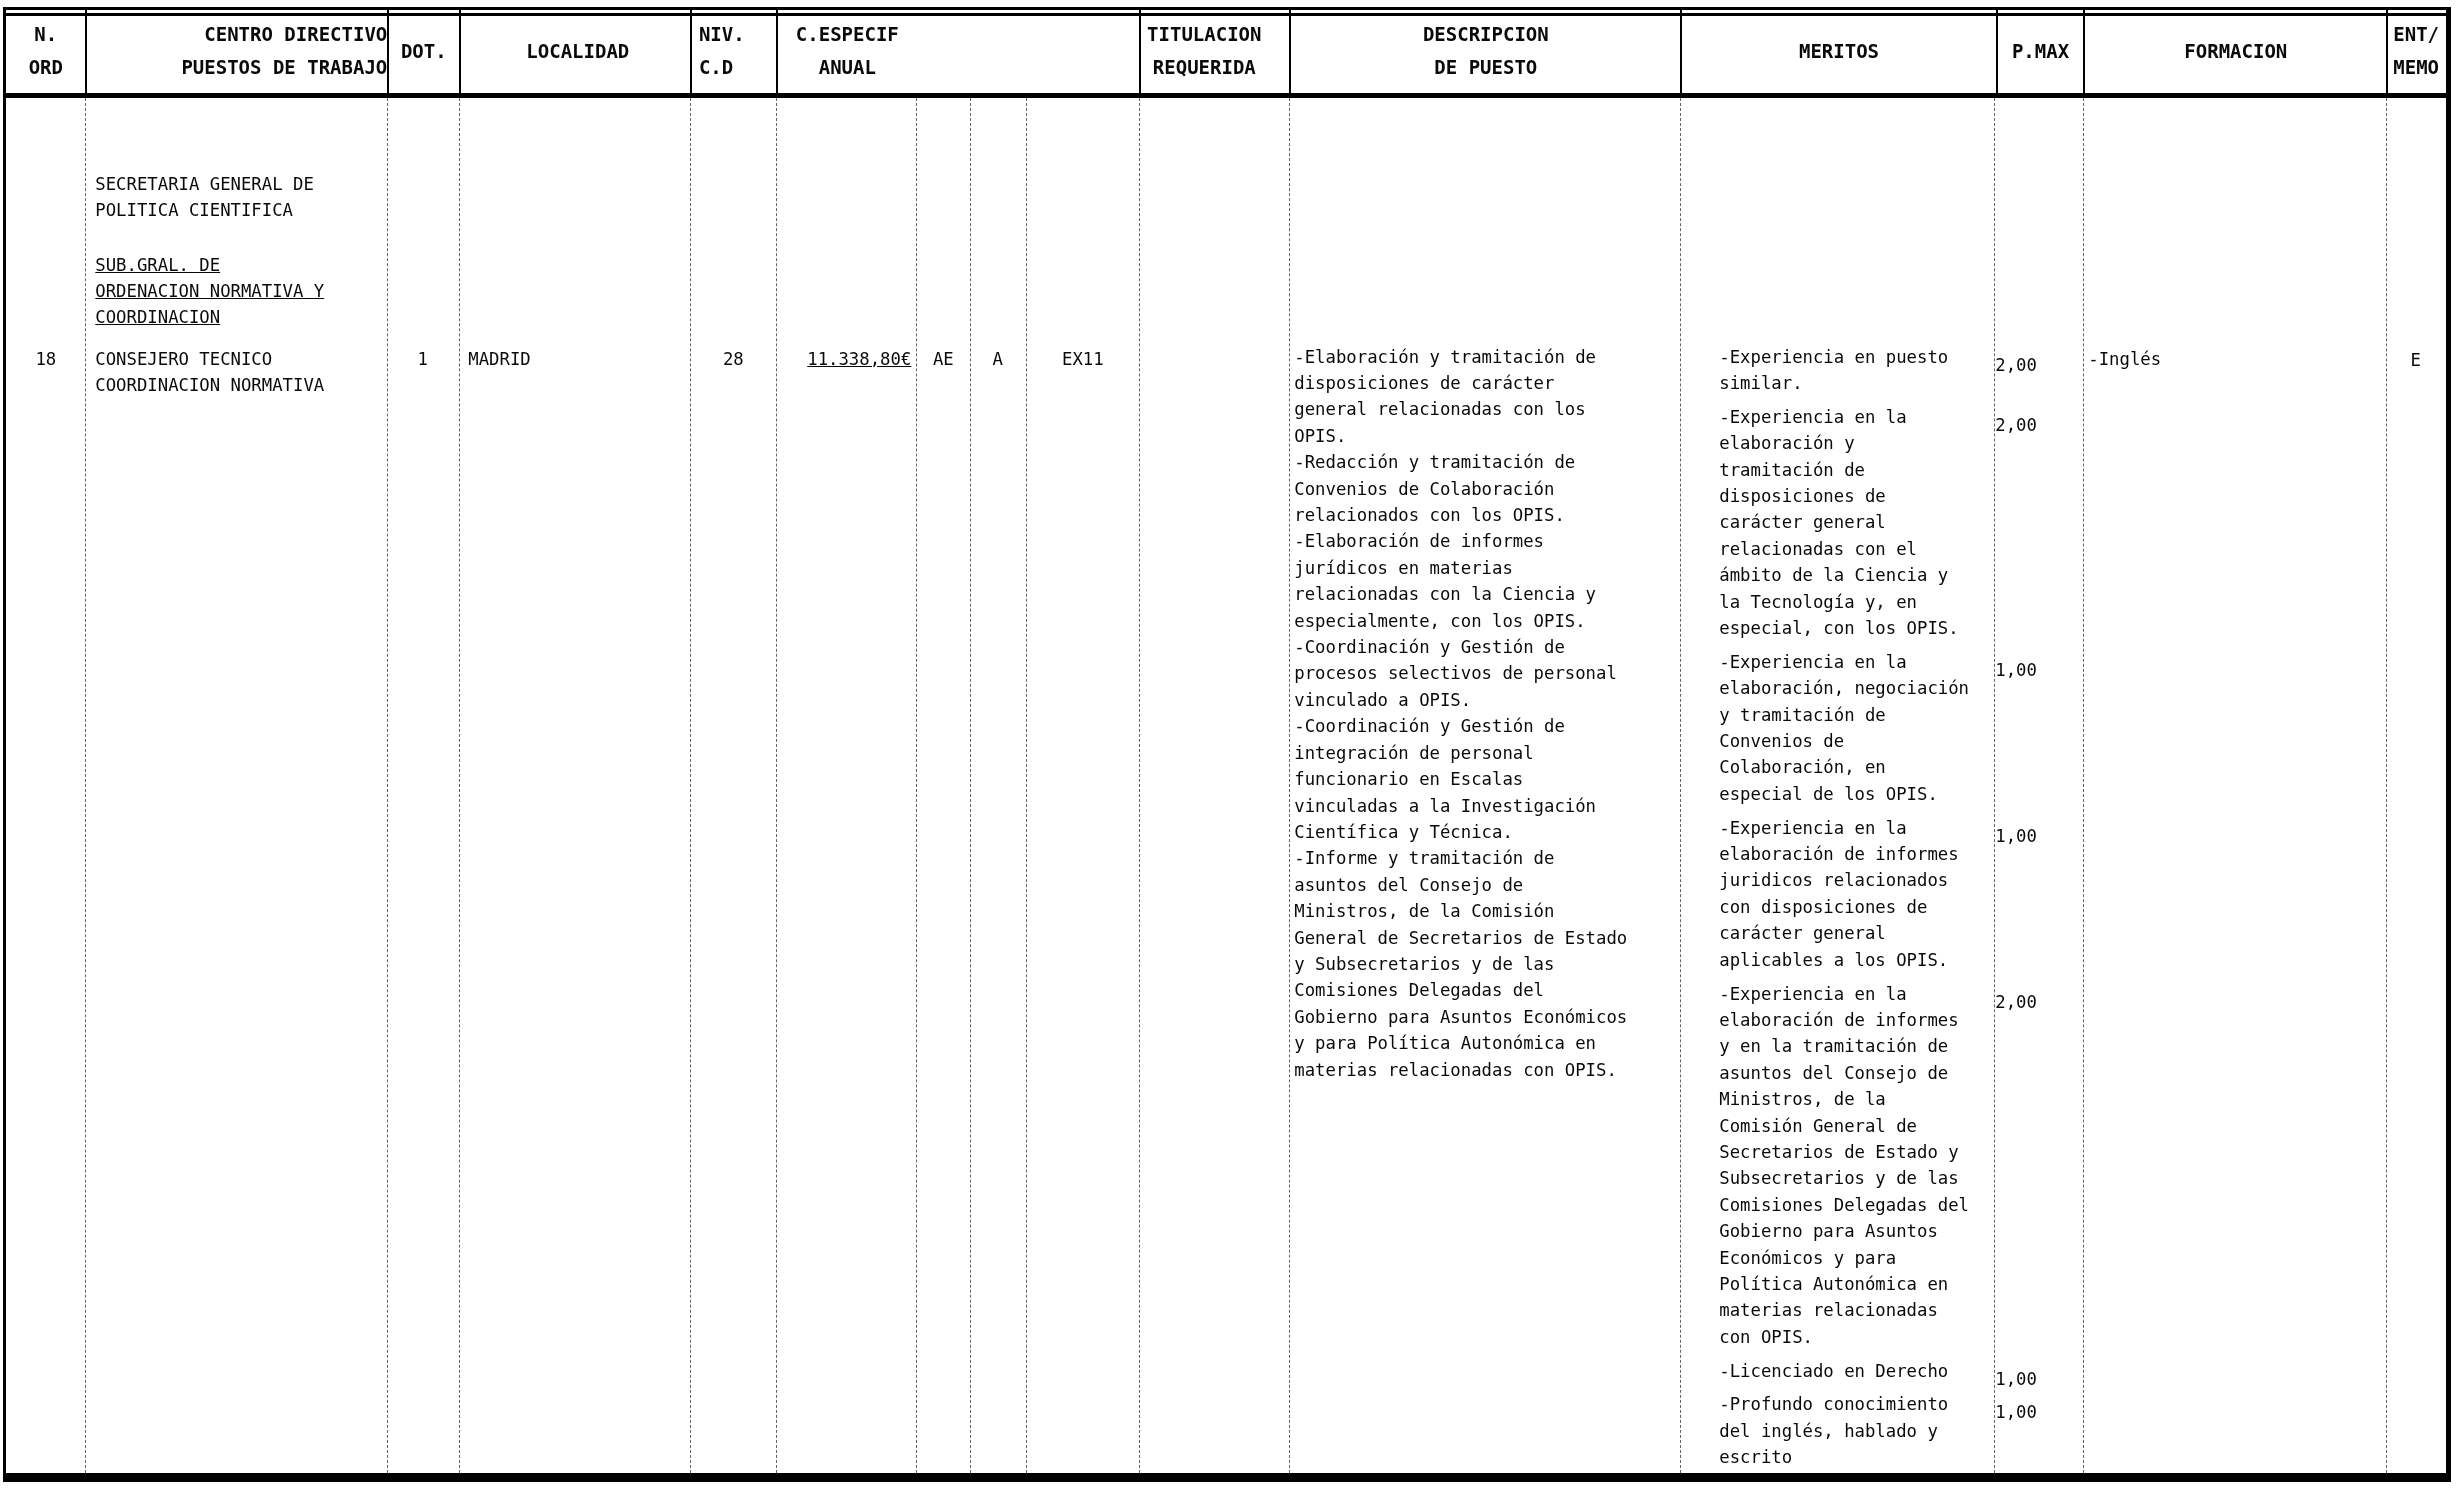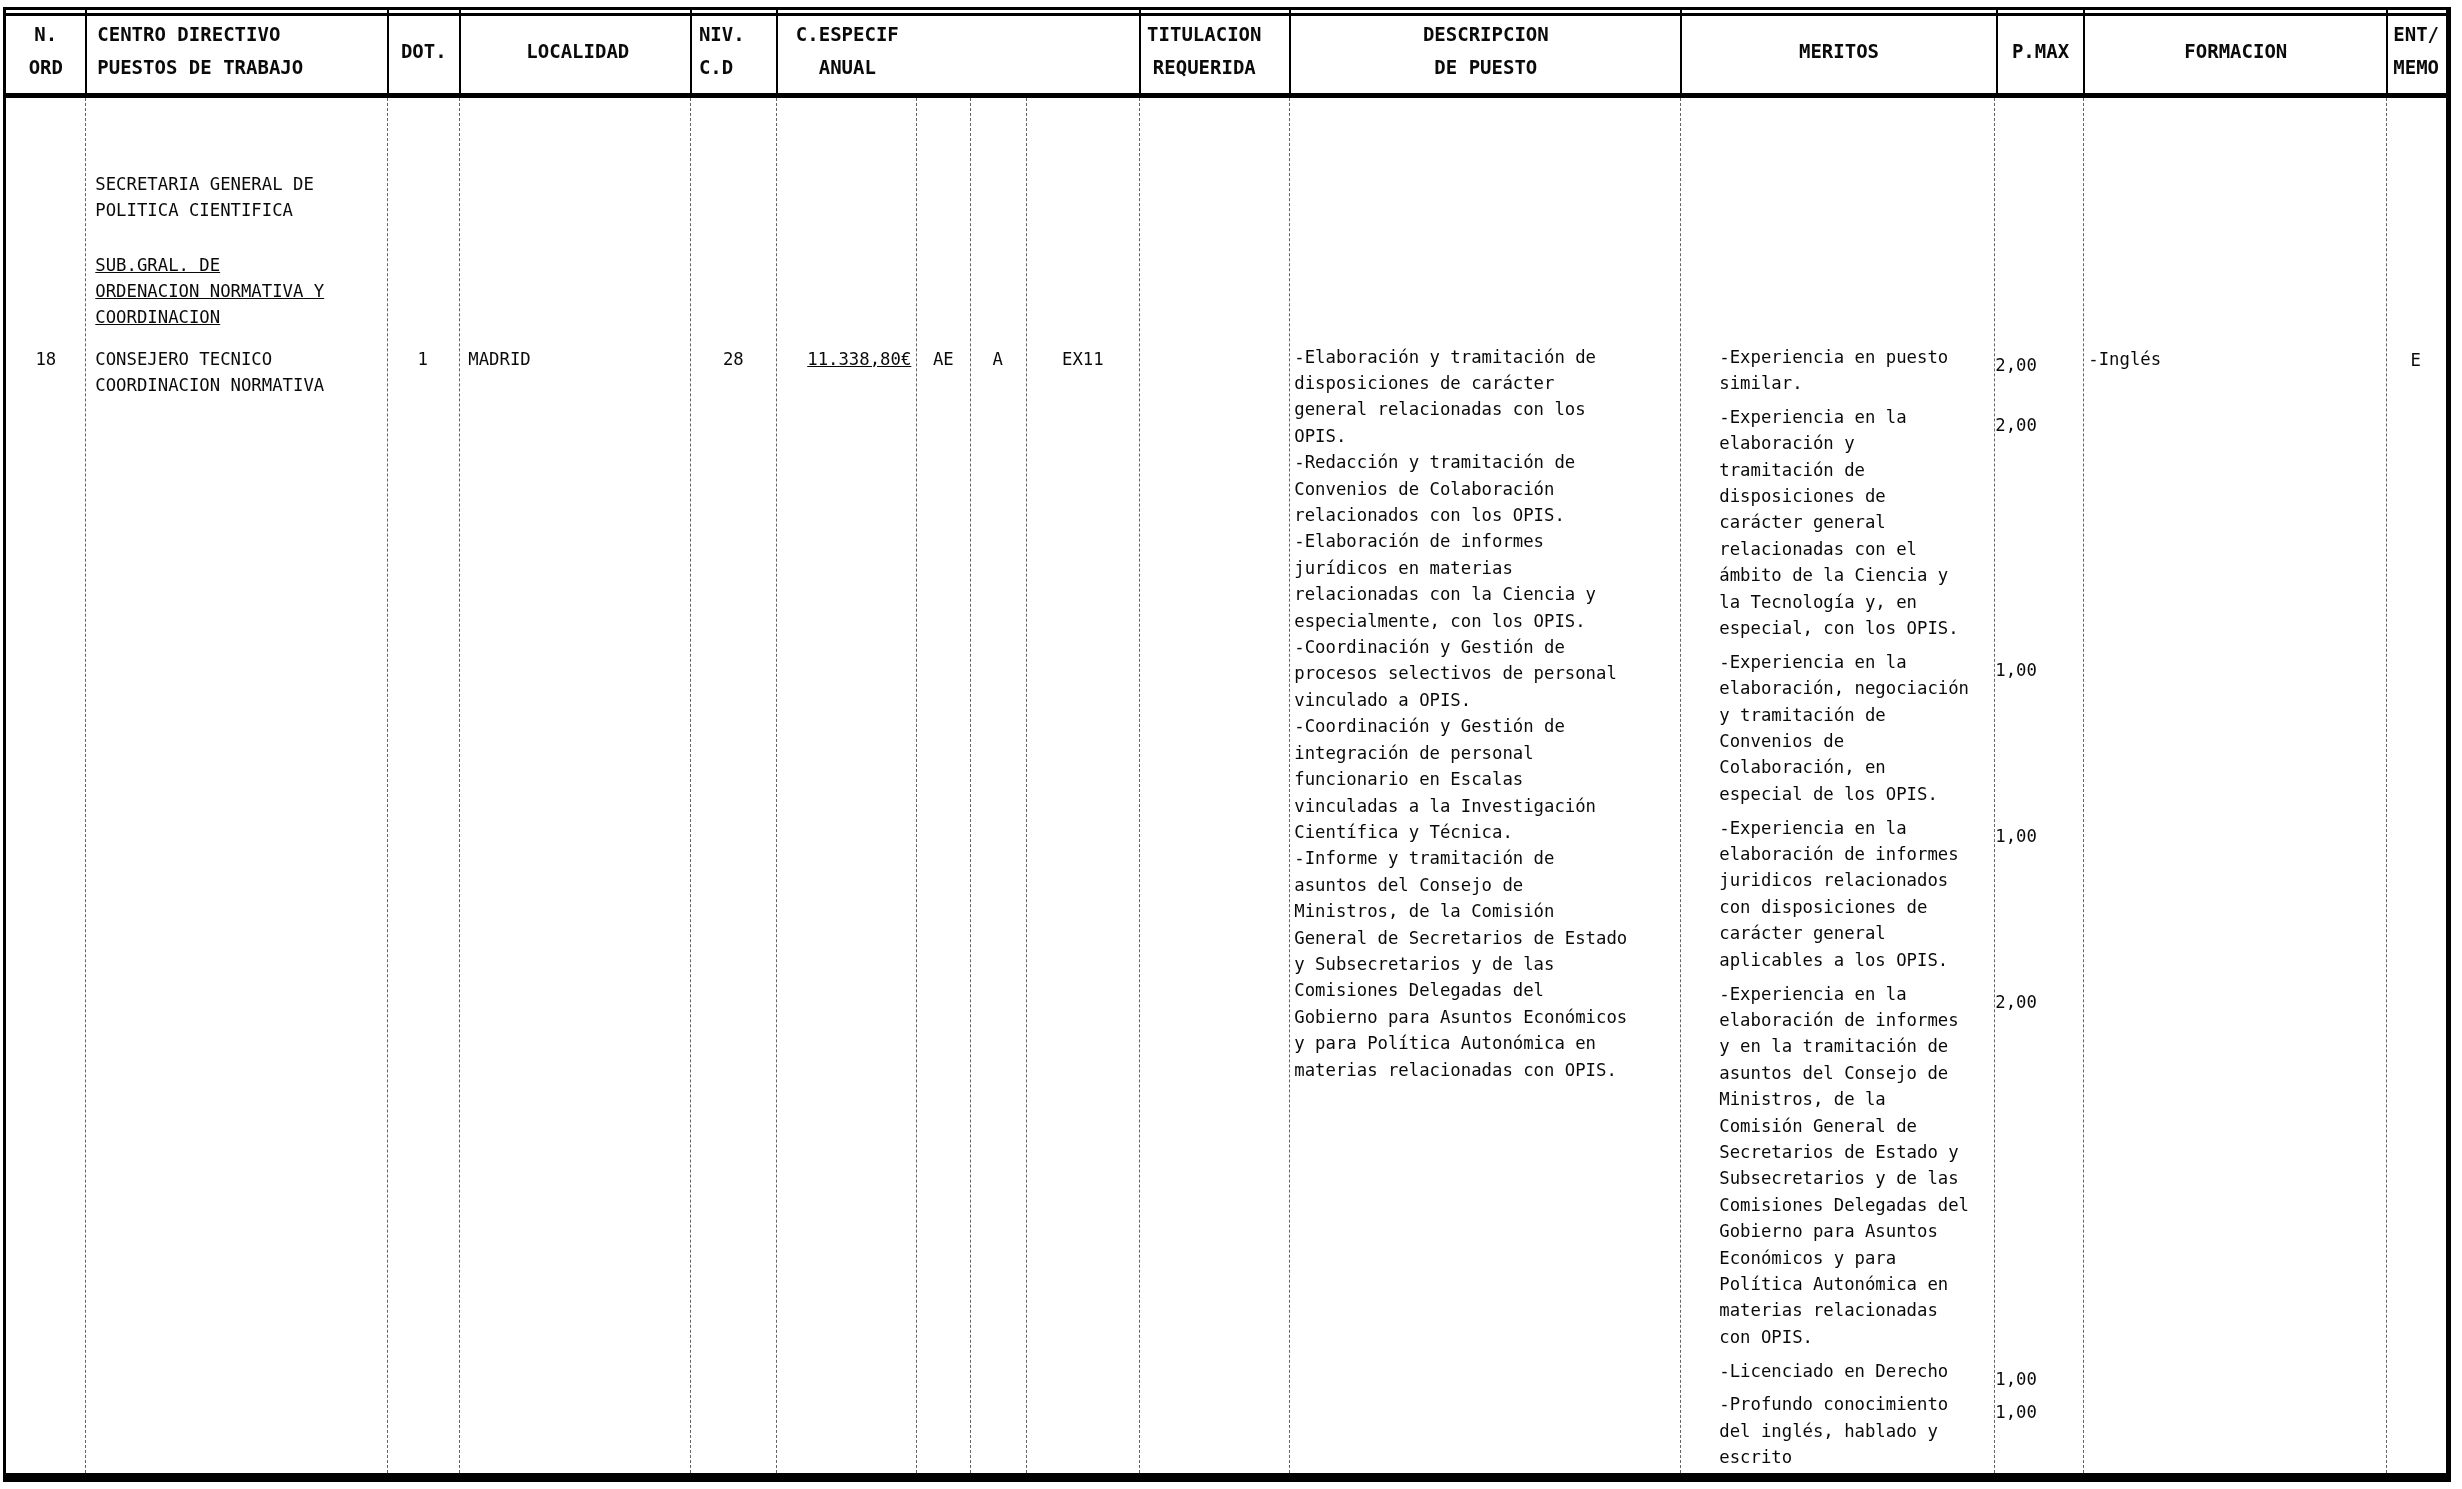--- a/index.html
+++ b/index.html
@@ -50,21 +50,21 @@
 
 <div class="sheet">
   <div class="table">
     <div class="topline"></div>
 
     <div class="thead">
       <div class="hcell first" style="left:0;width:79px;">
         <span>N.</span>
         <span>ORD</span>
       </div>
-      <div class="hcell leftal" style="left:79px;width:302px;">
+      <div class="hcell leftal" style="left:79px;width:302px;text-align:right;">
         <span>CENTRO DIRECTIVO</span>
         <span>PUESTOS DE TRABAJO</span>
       </div>
       <div class="hcell" style="left:381px;width:71px;">
         <span>DOT.</span>
       </div>
       <div class="hcell" style="left:453px;width:203px;padding-left:32px;">
         <span>LOCALIDAD</span>
       </div>
       <div class="hcell leftal" style="left:684px;width:86px;padding-left:6.6px;">

